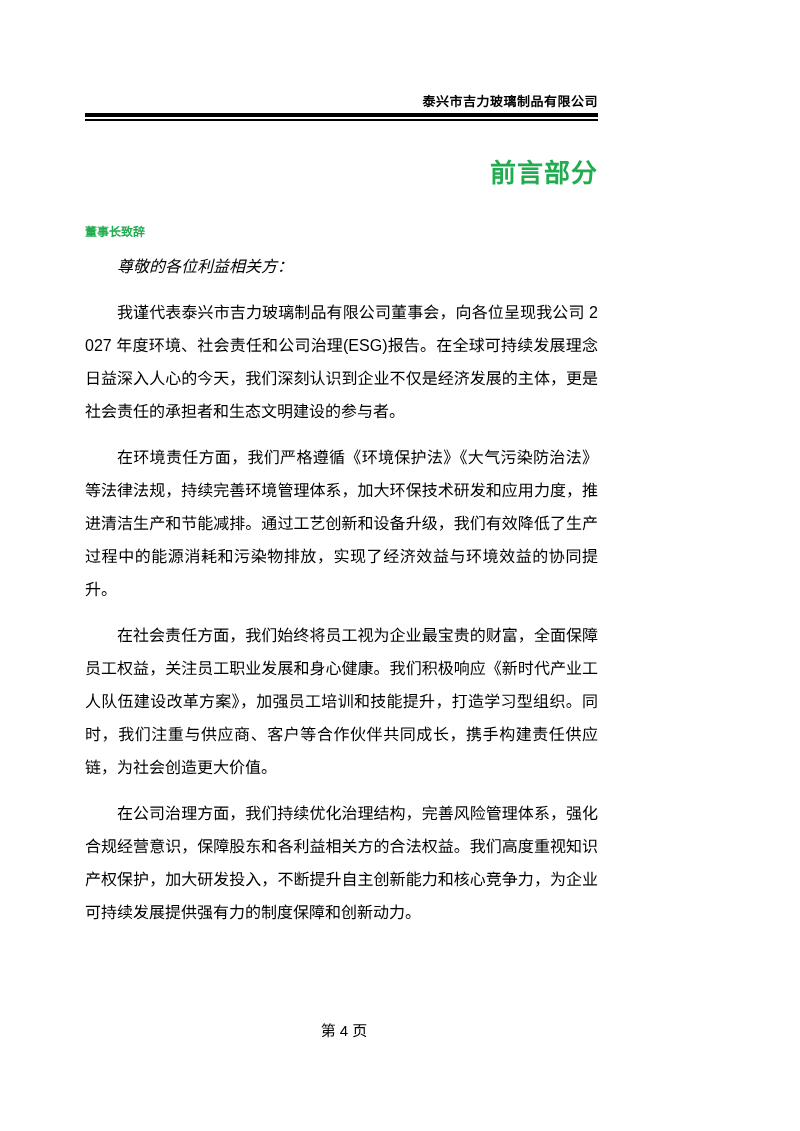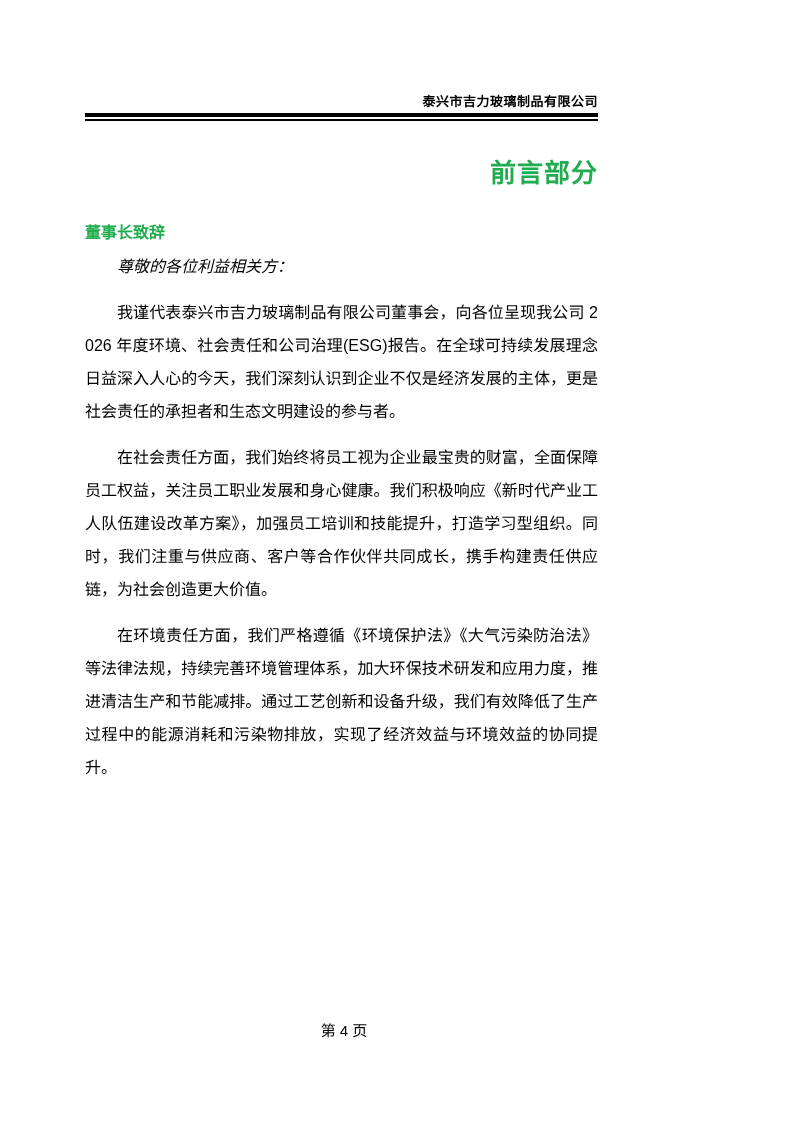--- a/index.html
+++ b/index.html
@@ -40,21 +40,21 @@
     margin-top: 37px;
     text-align: right;
     font-size: 26px;
     font-weight: 700;
     line-height: 30px;
     color: #22AC50;
     letter-spacing: 1px;
   }
   .section-heading {
     margin-top: 33px;
-    font-size: 16px;
+    font-size: 12px;
     font-weight: 700;
     line-height: 23px;
     color: #22AC50;
     font-family: Liberation Serif, serif;
   }
   
   .para {
     margin: 0 0 13px 0;
     font-size: 16px;
     line-height: 33px;
@@ -91,26 +91,27 @@
       <div class="rule-gap"></div>
       <div class="rule-thin"></div>
     </div>
 
     <div class="doc-title">前言部分</div>
 
     <div class="section-heading">董事长致辞</div>
 
     <p class="para salutation">尊敬的各位利益相关方：</p>
 
-    <p class="para">我谨代表泰兴市吉力玻璃制品有限公司董事会，向各位呈现我公司 2026 年度环境、社会责任和公司治理(ESG)报告。在全球可持续发展理念日益深入人心的今天，我们深刻认识到企业不仅是经济发展的主体，更是社会责任的承担者和生态文明建设的参与者。</p>
+    <p class="para">我谨代表泰兴市吉力玻璃制品有限公司董事会，向各位呈现我公司 2027 年度环境、社会责任和公司治理(ESG)报告。在全球可持续发展理念日益深入人心的今天，我们深刻认识到企业不仅是经济发展的主体，更是社会责任的承担者和生态文明建设的参与者。</p>
 
+
+    <p class="para">在环境责任方面，我们严格遵循《环境保护法》《大气污染防治法》等法律法规，持续完善环境管理体系，加大环保技术研发和应用力度，推进清洁生产和节能减排。通过工艺创新和设备升级，我们有效降低了生产过程中的能源消耗和污染物排放，实现了经济效益与环境效益的协同提升。</p>
 
     <p class="para">在社会责任方面，我们始终将员工视为企业最宝贵的财富，全面保障员工权益，关注员工职业发展和身心健康。我们积极响应《新时代产业工人队伍建设改革方案》，加强员工培训和技能提升，打造学习型组织。同时，我们注重与供应商、客户等合作伙伴共同成长，携手构建责任供应链，为社会创造更大价值。</p>
 
-    <p class="para">在环境责任方面，我们严格遵循《环境保护法》《大气污染防治法》等法律法规，持续完善环境管理体系，加大环保技术研发和应用力度，推进清洁生产和节能减排。通过工艺创新和设备升级，我们有效降低了生产过程中的能源消耗和污染物排放，实现了经济效益与环境效益的协同提升。</p>
-
+    <p class="para">在公司治理方面，我们持续优化治理结构，完善风险管理体系，强化合规经营意识，保障股东和各利益相关方的合法权益。我们高度重视知识产权保护，加大研发投入，不断提升自主创新能力和核心竞争力，为企业可持续发展提供强有力的制度保障和创新动力。</p>
 
   </div>
 
   <div class="page-footer">
     <span>第 4 页</span>
   </div>
 </div>
 
 </body></html>

